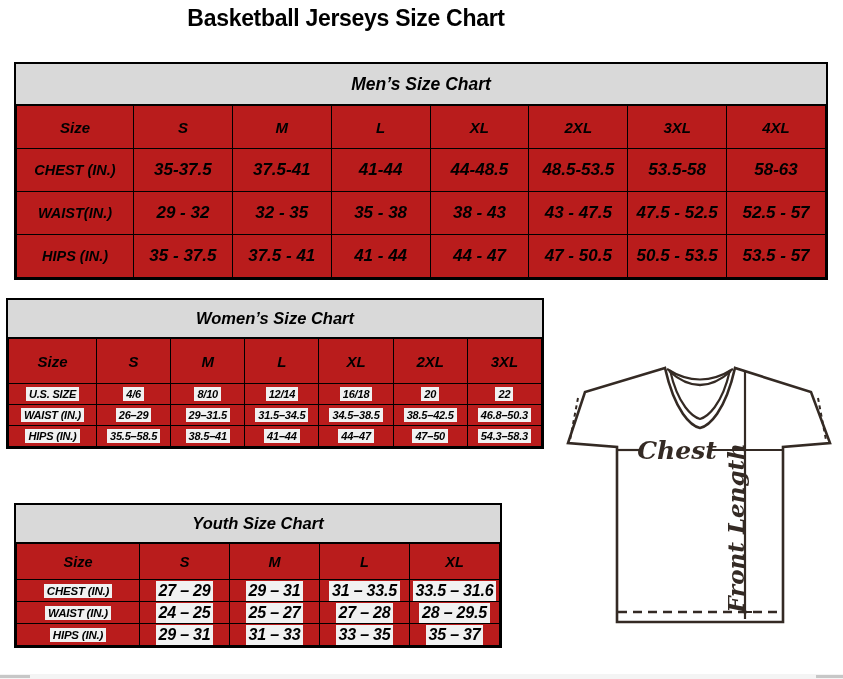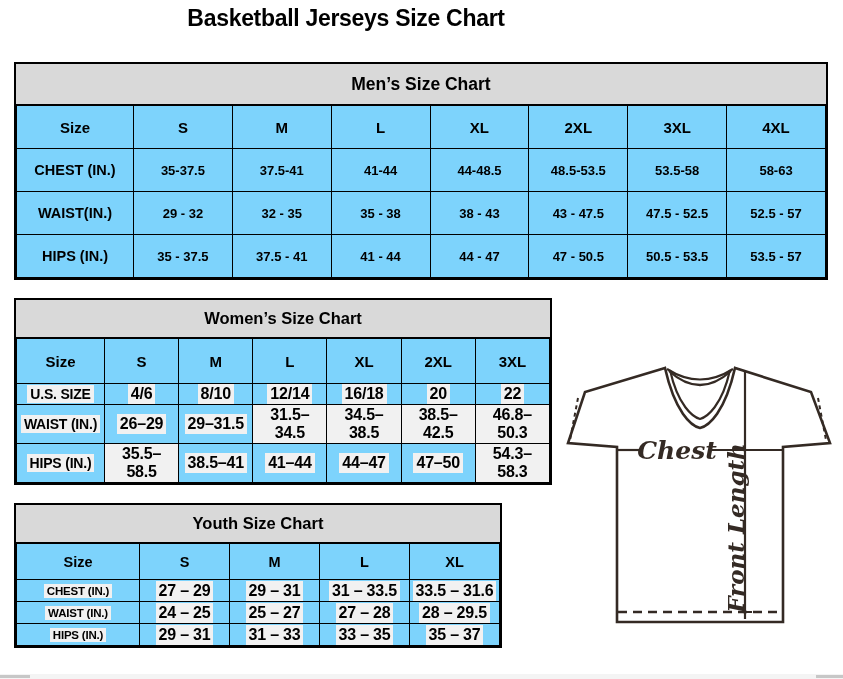--- a/index.html
+++ b/index.html
@@ -4,42 +4,42 @@
 <style>
   html,body{margin:0;padding:0;background:#fff;}
   #canvas{
     position:relative;width:843px;height:679px;background:#ffffff;overflow:hidden;
     font-family:"Liberation Sans","DejaVu Sans",sans-serif;color:#000;
   }
   h1#title{
     position:absolute;top:5px;left:0;width:692px;margin:0;text-align:center;
     font-size:23px;font-weight:bold;letter-spacing:-0.3px;
   }
-  .box{position:absolute;border:2px solid #000;background:#7dd3fc;box-sizing:border-box;}
+  .box{position:absolute;border:2px solid #000;background:#b91c1c;box-sizing:border-box;font-style:italic;}
   .tbl-title{
     display:flex;align-items:center;justify-content:center;
     background:#d9d9d9;border-bottom:1px solid #000;font-weight:bold;
   }
   table{border-collapse:collapse;width:100%;table-layout:fixed;}
   th,td{border:1px solid #000;text-align:center;vertical-align:middle;font-weight:bold;padding:0;}
   .v{display:inline-block;}
   
   #men{left:14px;top:62px;width:814px;}
   #men .tbl-title{height:40px;font-size:17.5px;}
   #men thead th{height:42px;font-size:15px;}
   #men thead th:first-child{width:116px;}
-  #men tbody th,#men tbody td{height:42px;font-size:13px;}
+  #men tbody th,#men tbody td{height:42px;font-size:17px;}
   #men tbody th{font-size:14.5px;}
   
-  #women{left:14px;top:298px;width:538px;}
+  #women{left:6px;top:298px;width:538px;}
   #women .tbl-title{height:37px;font-size:16.5px;}
   #women thead th{height:44px;font-size:15px;}
   #women thead th:first-child{width:87px;}
-  #women tbody th{height:20px;font-size:14px;letter-spacing:-0.2px;margin-top:46px;}
-  #women tbody td{height:20px;font-size:16px;letter-spacing:-0.2px;}
+  #women tbody th{height:20px;font-size:11px;letter-spacing:-0.2px;margin-top:46px;}
+  #women tbody td{height:20px;font-size:11px;letter-spacing:-0.2px;}
   
   #youth{left:14px;top:503px;width:488px;}
   #youth .tbl-title{height:37px;font-size:16.5px;}
   #youth thead th{height:35px;font-size:14.5px;}
   #youth thead th:first-child{width:122px;}
   #youth tbody th{height:21px;font-size:11.5px;letter-spacing:-0.2px;}
   #youth tbody td{height:21px;font-size:16px;letter-spacing:-0.2px;}
   
   #women tbody .v,#youth tbody .v{background:#f1f1f1;padding:1px 3px;}
   

